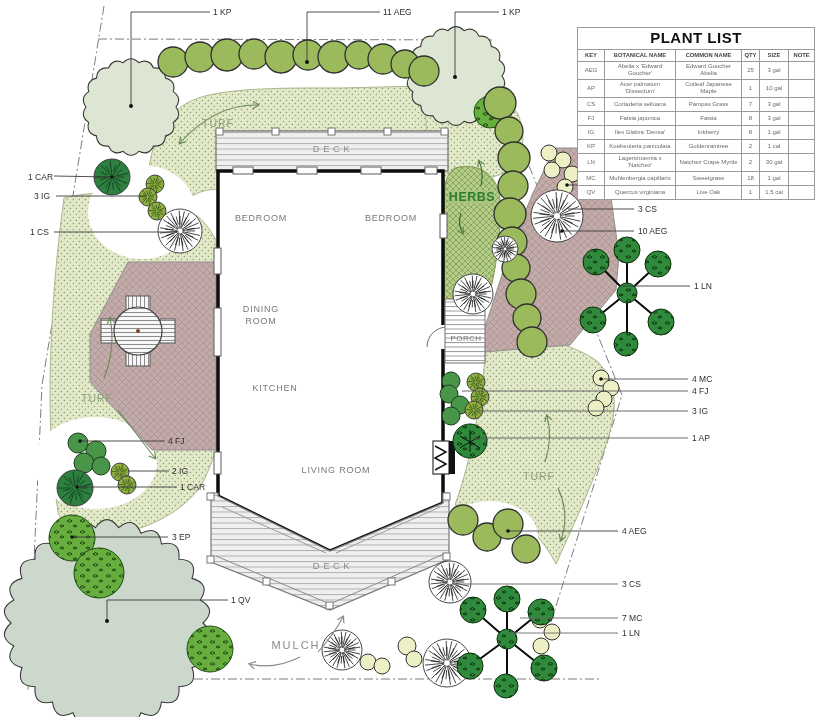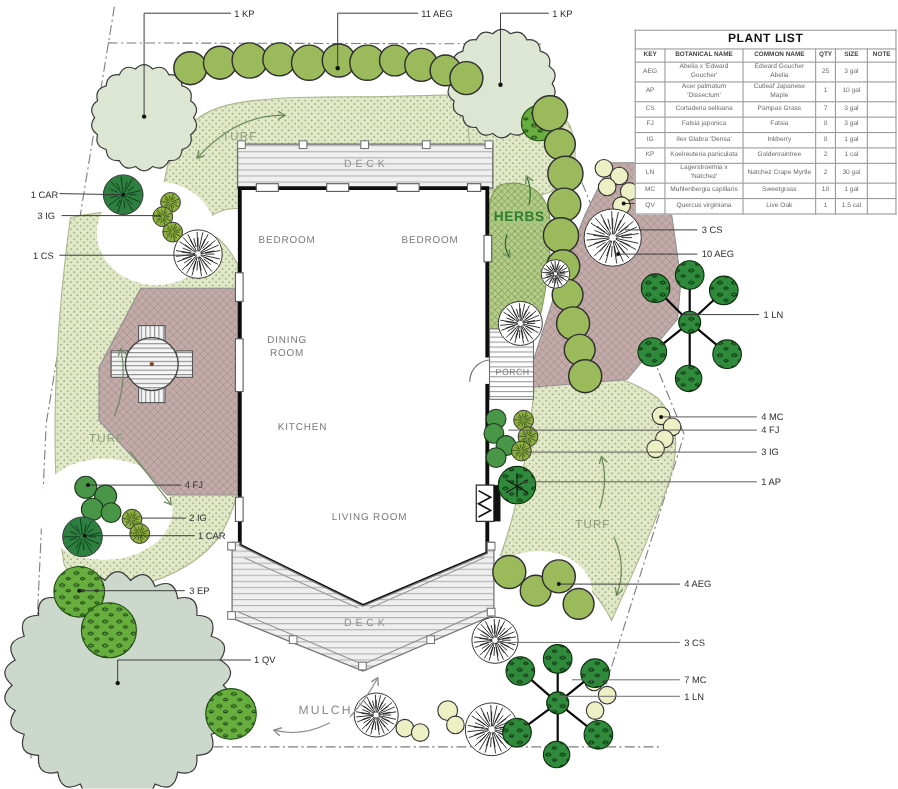--- a/index.html
+++ b/index.html
@@ -4,21 +4,21 @@
 <style>
   html,body{margin:0;padding:0;background:#fff;}
   .stage{position:relative;width:816px;height:717px;background:#fff;overflow:hidden;
          font-family:"Liberation Sans",sans-serif;}
   .stage svg{position:absolute;left:0;top:0;}
   
   .plant-table{position:absolute;left:577px;top:27px;width:238px;background:#fff;}
   .plant-table table{width:100%;border-collapse:collapse;table-layout:fixed;}
   .plant-table td,.plant-table th{border:1px solid #9a9a9a;padding:1px 2px;
       font-size:6px;line-height:1.25;color:#6a6a6a;text-align:center;overflow:hidden;}
-  .plant-table .t-title td{font-size:11px;font-weight:bold;color:#111;height:14px;letter-spacing:.5px;}
+  .plant-table .t-title td{font-size:15px;font-weight:bold;color:#111;height:14px;letter-spacing:.5px;}
   .plant-table .t-head th{font-size:5.8px;font-weight:bold;color:#444;height:9px;}
   .plant-table .t-row td{height:11px;}
   
   text{font-family:"Liberation Sans",sans-serif;}
   .callout{font-size:8.5px;fill:#2e2e2e;}
   .room{font-size:9px;fill:#787878;letter-spacing:.8px;}
   .deckTxt{font-size:9.5px;fill:#8d8d8d;letter-spacing:3.5px;}
   .turfTxt{font-size:10.5px;fill:#8f9e7c;letter-spacing:1px;}
   .herbTxt{font-size:12.5px;font-weight:bold;fill:#2e7d32;letter-spacing:.5px;}
   .mulchTxt{font-size:11px;fill:#8a8a8a;letter-spacing:2px;}

